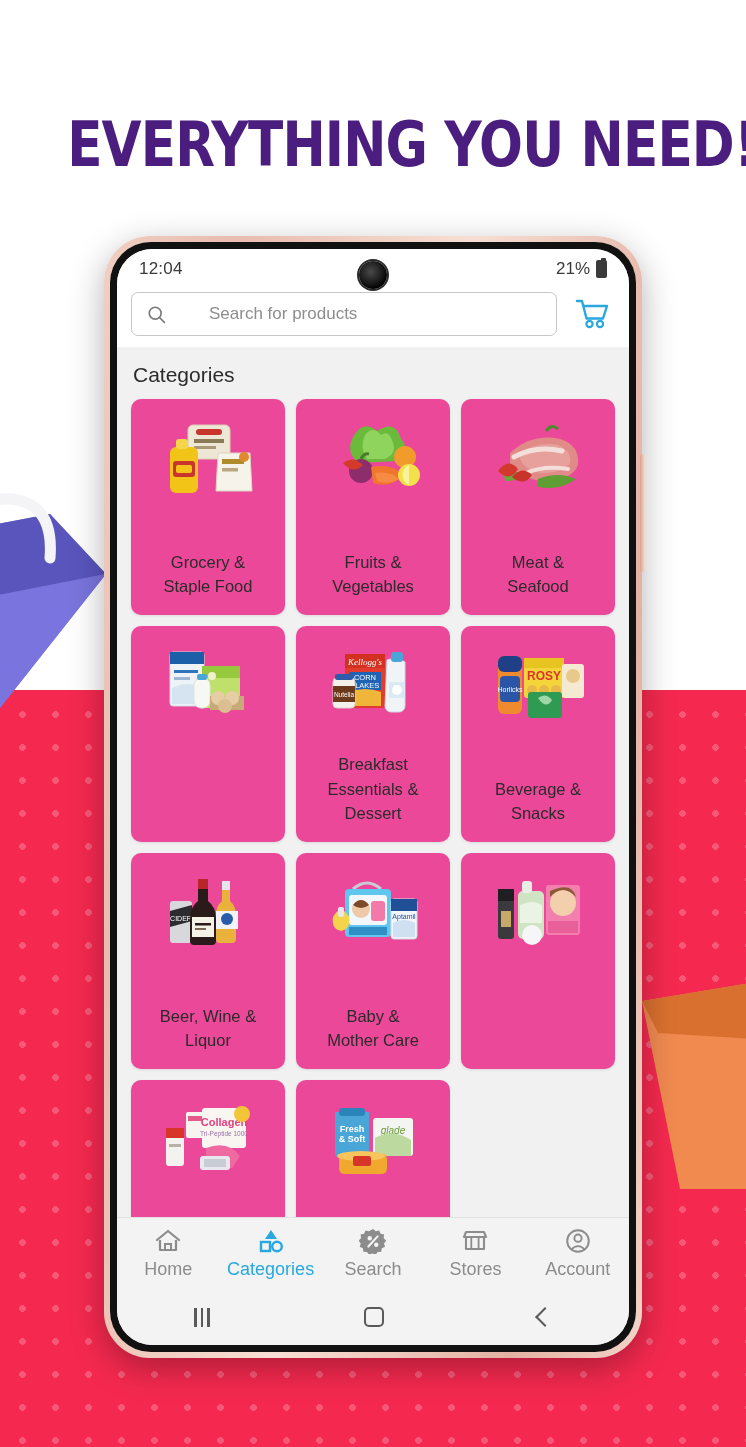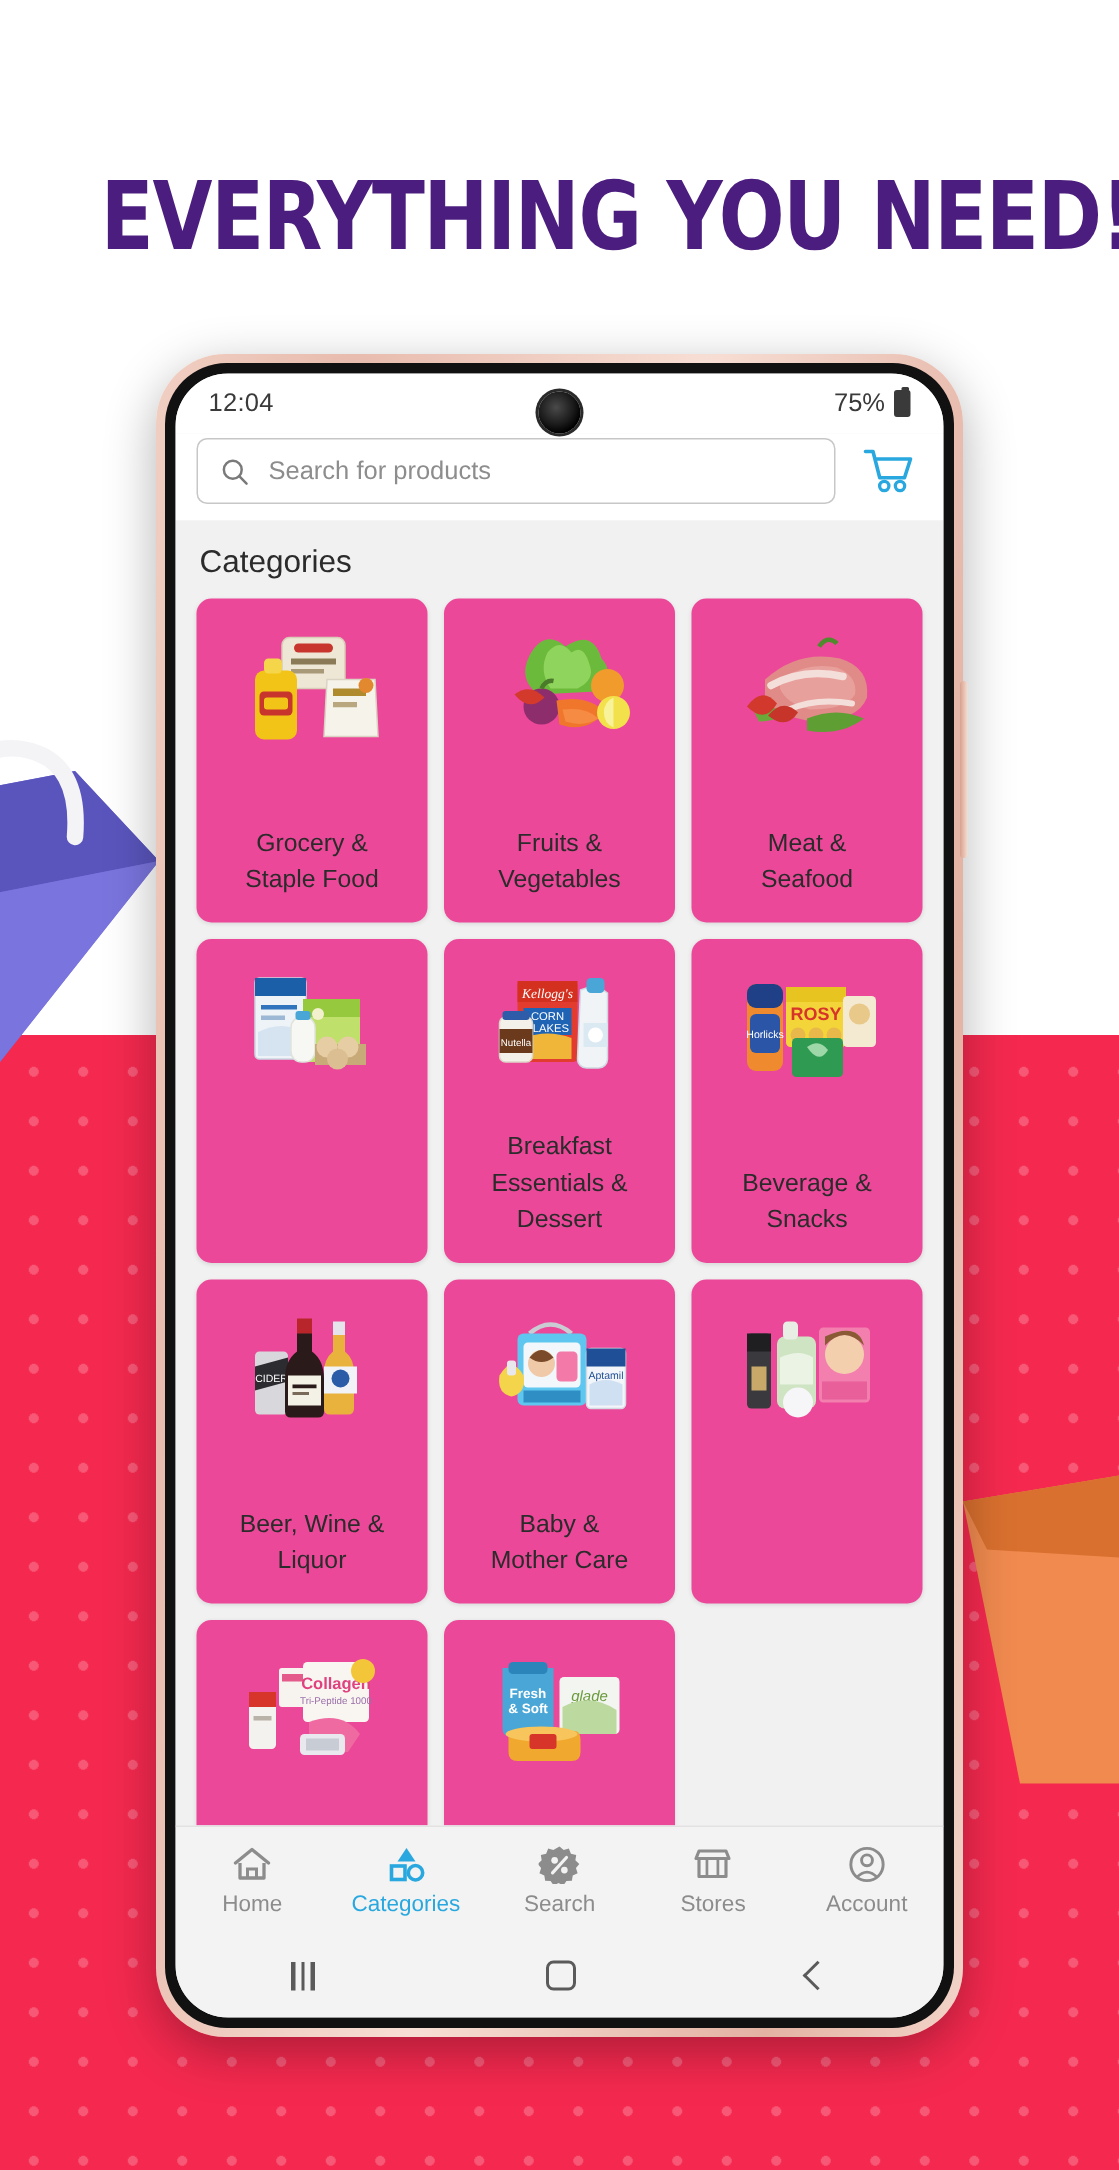--- a/index.html
+++ b/index.html
@@ -101,21 +101,21 @@
     display:flex; align-items:center; gap:12px;
     padding:0 14px 8px 14px;
   }
   #search-box {
     flex:1; height:44px;
     border:1px solid #c7c7c7; border-radius:7px;
     background:#fff;
     display:flex; align-items:center; gap:12px;
     padding:0 14px;
   }
-  #search-placeholder { font-size:17px; color:#8d8d8d; }
+  #search-placeholder { font-size:17px; color:#8d8d8d;margin-left:30px; }
   #cart-button { width:46px; height:44px; display:flex; align-items:center; justify-content:center; }
 
   
   #content {
     flex:1; background:#f1f1f1; overflow:hidden;
     padding:0 14px;
   }
   #section-title {
     font-size:21px; color:#2b2b2b; font-weight:400;
     padding:16px 2px 12px 2px;
@@ -140,21 +140,21 @@
 
   
   #bottom-nav {
     flex:0 0 72px; background:#f3f3f3;
     border-top:1px solid #e2e2e2;
     display:flex; align-items:center;
   }
   .nav-item {
     flex:1; display:flex; flex-direction:column; align-items:center; gap:5px;
   }
-  .nav-label { font-size:15px; color:#8c8c8c; }
+  .nav-label { font-size:18px; color:#8c8c8c; }
   .nav-item.active .nav-label { color:#29a8df; }
 
   
   #android-nav {
     flex:0 0 56px; background:#f3f3f3;
     display:flex; align-items:center; justify-content:space-around;
   }
   #nav-recents { display:flex; gap:4px; }
   #nav-recents span { display:block; width:2.5px; height:19px; background:#5a5a5a; }
   #nav-home { width:20px; height:20px; border:2.5px solid #5a5a5a; border-radius:5px; }
@@ -186,21 +186,21 @@
 
 <div id="phone">
   <div id="side-button"></div>
   <div id="phone-inner-bezel">
     <div id="screen">
 
       <div id="status-bar">
         <div id="status-time">12:04</div>
         <div id="camera-punch"></div>
         <div id="status-right">
-          <span id="battery-percent">75%</span>
+          <span id="battery-percent">21%</span>
           <span id="battery-icon"></span>
         </div>
       </div>
 
       <div id="app-header">
         <div id="search-box">
           <svg width="21" height="21" viewBox="0 0 24 24">
             <circle cx="10.5" cy="10.5" r="6.8" fill="none" stroke="#7a7a7a" stroke-width="1.9"></circle>
             <line x1="15.4" y1="15.4" x2="21" y2="21" stroke="#7a7a7a" stroke-width="1.9" stroke-linecap="round"></line>
           </svg>

